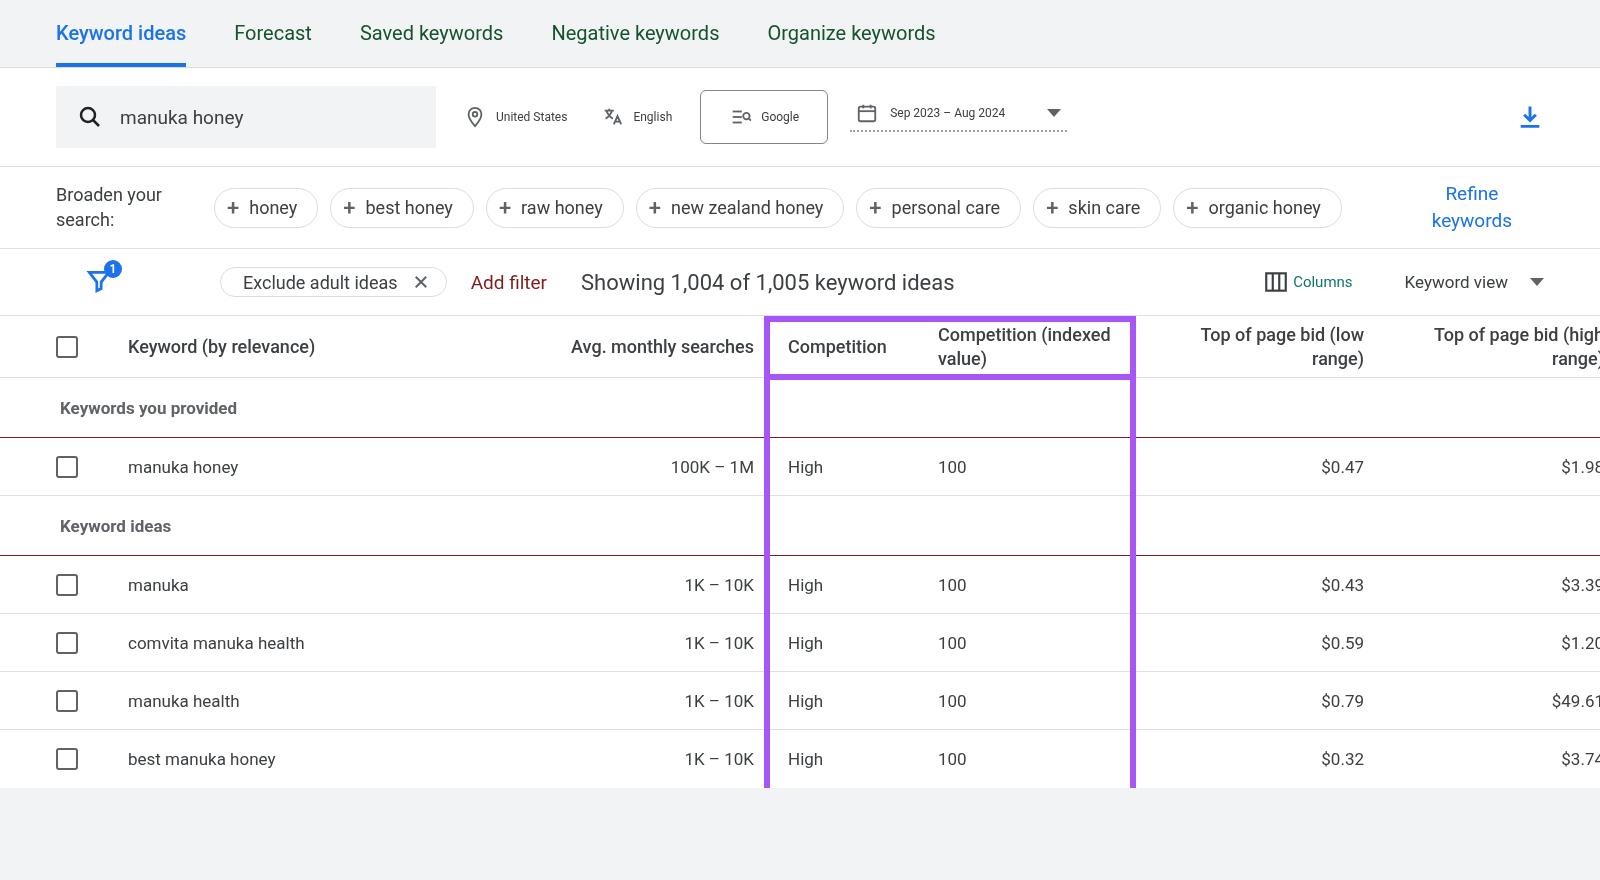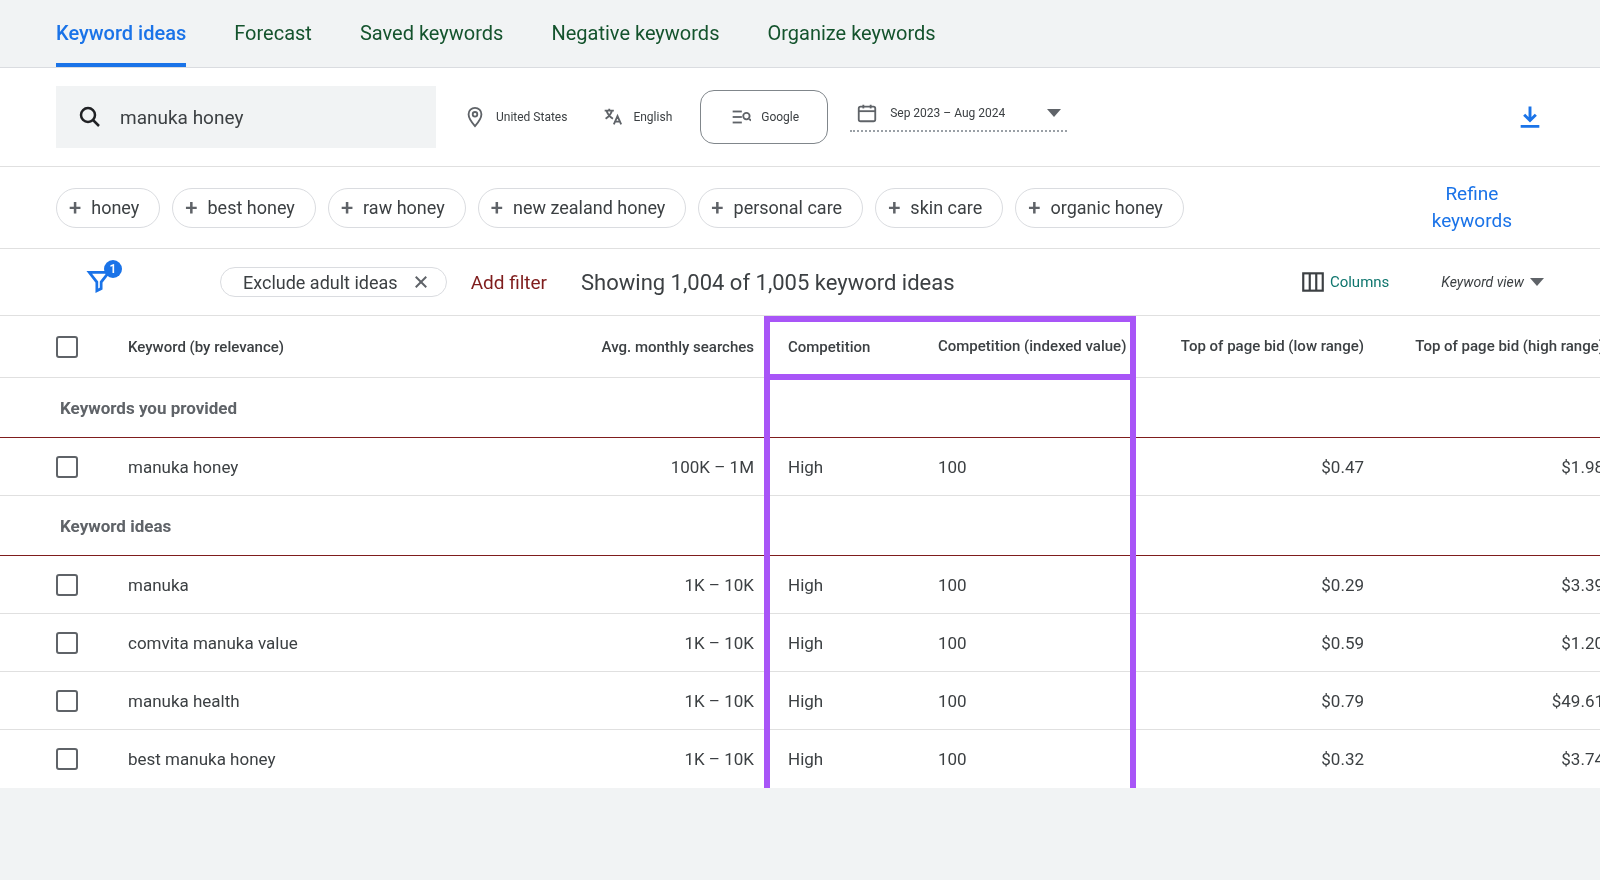--- a/index.html
+++ b/index.html
@@ -55,21 +55,21 @@
   .toolbar-item {
     display: flex;
     align-items: center;
     gap: 10px;
     font-size: 12px;
     color: #3c4043;
     padding: 0 6px;
   }
   .toolbar-item.boxed {
     border: 1px solid #80868b;
-    border-radius: 14px;
+    border-radius: 6px;
     height: 54px;
     padding: 0 28px;
   }
   .toolbar-item.date {
     border-bottom: 2px dotted #9aa0a6;
     padding-bottom: 6px;
     gap: 12px;
   }
   .chev-down {
     width: 0; height: 0;
@@ -160,34 +160,34 @@
     font-size: 18px;
     cursor: pointer;
   }
   .addfilter { font-size: 19px; color: #7f1d1d; cursor: pointer; }
   .showing { font-size: 22px; color: #3c4043; margin-left: 10px; }
   .columns-btn {
     display: flex; align-items: center; gap: 4px;
     font-size: 15px; color: #0f766e; cursor: pointer;
   }
   .kw-view {
-    display: flex; align-items: center; gap: 0;
-    font-size: 14px; cursor: pointer; margin-left: 28px; font-style: italic;
+    display: flex; align-items: center; gap: 16px;
+    font-size: 17px; cursor: pointer; margin-left: 28px;
   }
   
   .table { background: #fff; position: relative; }
   .thead, .trow {
     display: grid;
     grid-template-columns: 60px 380px 280px 150px 230px 230px 240px;
     align-items: center;
     border-bottom: 1px solid #e0e0e0;
   }
   .thead {
     height: 62px;
-    font-size: 15px;
+    font-size: 18px;
     color: #3c4043;
     font-weight: 500;
     padding-left: 56px;
   }
   .thead .th { padding: 0 10px; }
   .th.r, .td.r { text-align: right; padding-right: 22px; }
   .th.l, .td.l { text-align: left; padding-left: 12px; }
   .section-row {
     height: 60px;
     display: flex;
@@ -269,20 +269,21 @@
       <span>Sep 2023 – Aug 2024</span>
       <span class="chev-down"></span>
     </div>
     <div class="spacer"></div>
     <svg class="dl-icon" width="28" height="28" viewBox="0 0 24 24" fill="none" stroke="#1a73e8" stroke-width="2.5">
         <path d="M12 3v12M7 10l5 5 5-5M4 20h16"></path>
       </svg>
   </div>
 
   <div class="broaden">
+    <div class="broaden-label">Broaden your search:</div>
     <div class="chips">
       <div class="chip">
           <span class="plus">+</span>
           <span>honey</span>
         </div>
       <div class="chip">
           <span class="plus">+</span>
           <span>best honey</span>
         </div>
       <div class="chip">
@@ -375,28 +376,28 @@
     <div class="section-row">Keyword ideas</div>
 
     <div class="trow">
       <div>
           <div class="cbox"></div>
         </div>
       <div class="td l">manuka</div>
       <div class="td r">1K – 10K</div>
       <div class="td l">High</div>
       <div class="td l">100</div>
-      <div class="td r">$0.29</div>
+      <div class="td r">$0.43</div>
       <div class="td r">$3.39</div>
     </div>
     <div class="trow">
       <div>
           <div class="cbox"></div>
         </div>
-      <div class="td l">comvita manuka value</div>
+      <div class="td l">comvita manuka health</div>
       <div class="td r">1K – 10K</div>
       <div class="td l">High</div>
       <div class="td l">100</div>
       <div class="td r">$0.59</div>
       <div class="td r">$1.20</div>
     </div>
     <div class="trow">
       <div>
           <div class="cbox"></div>
         </div>

